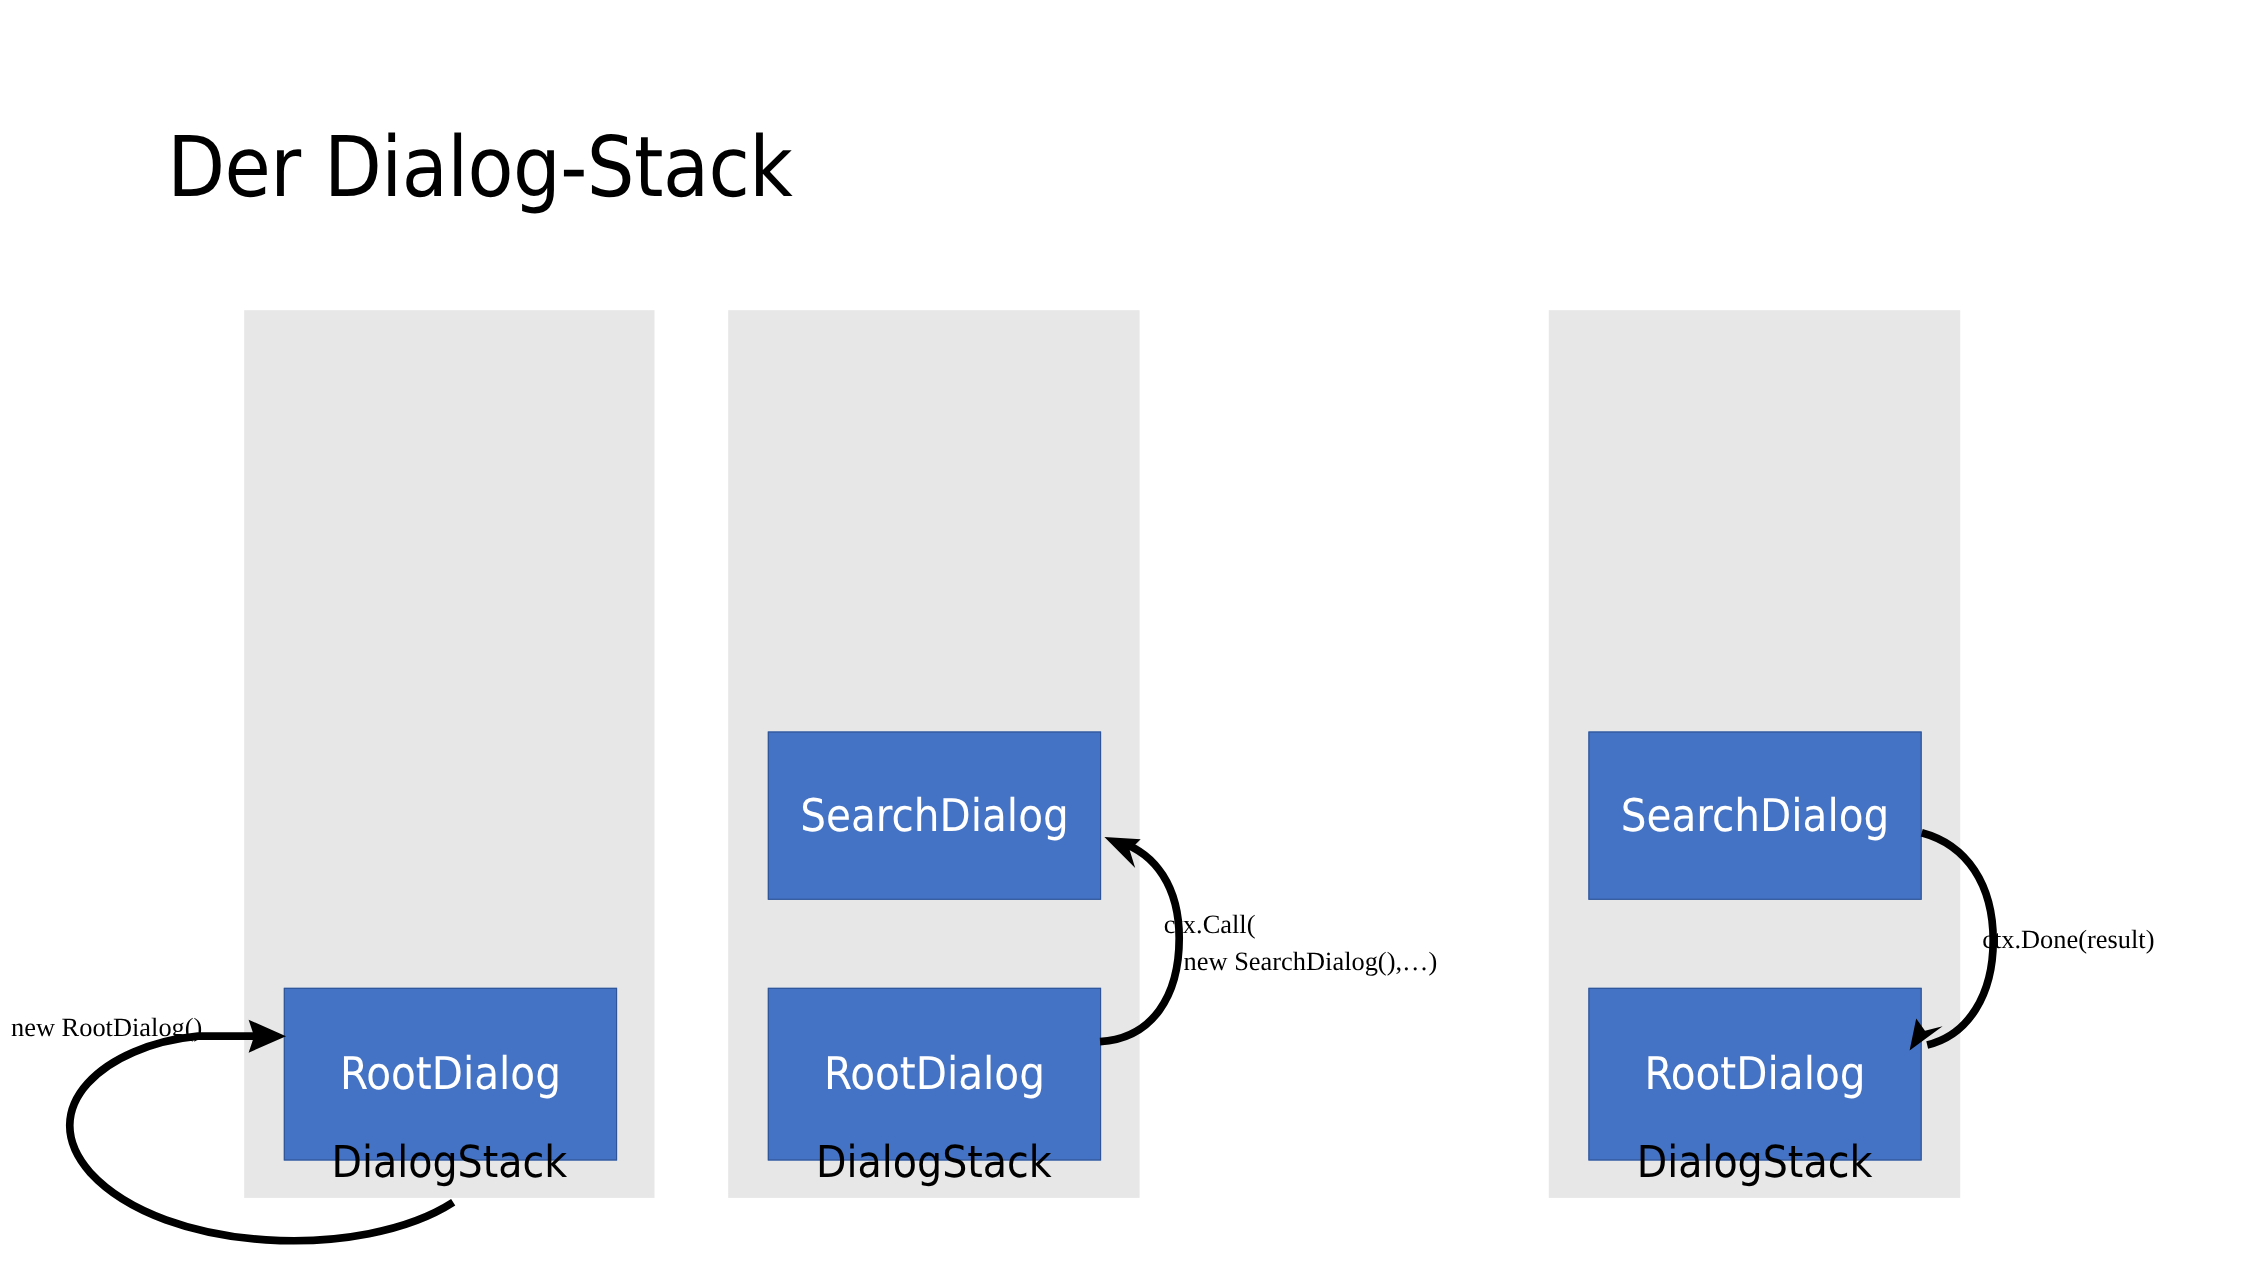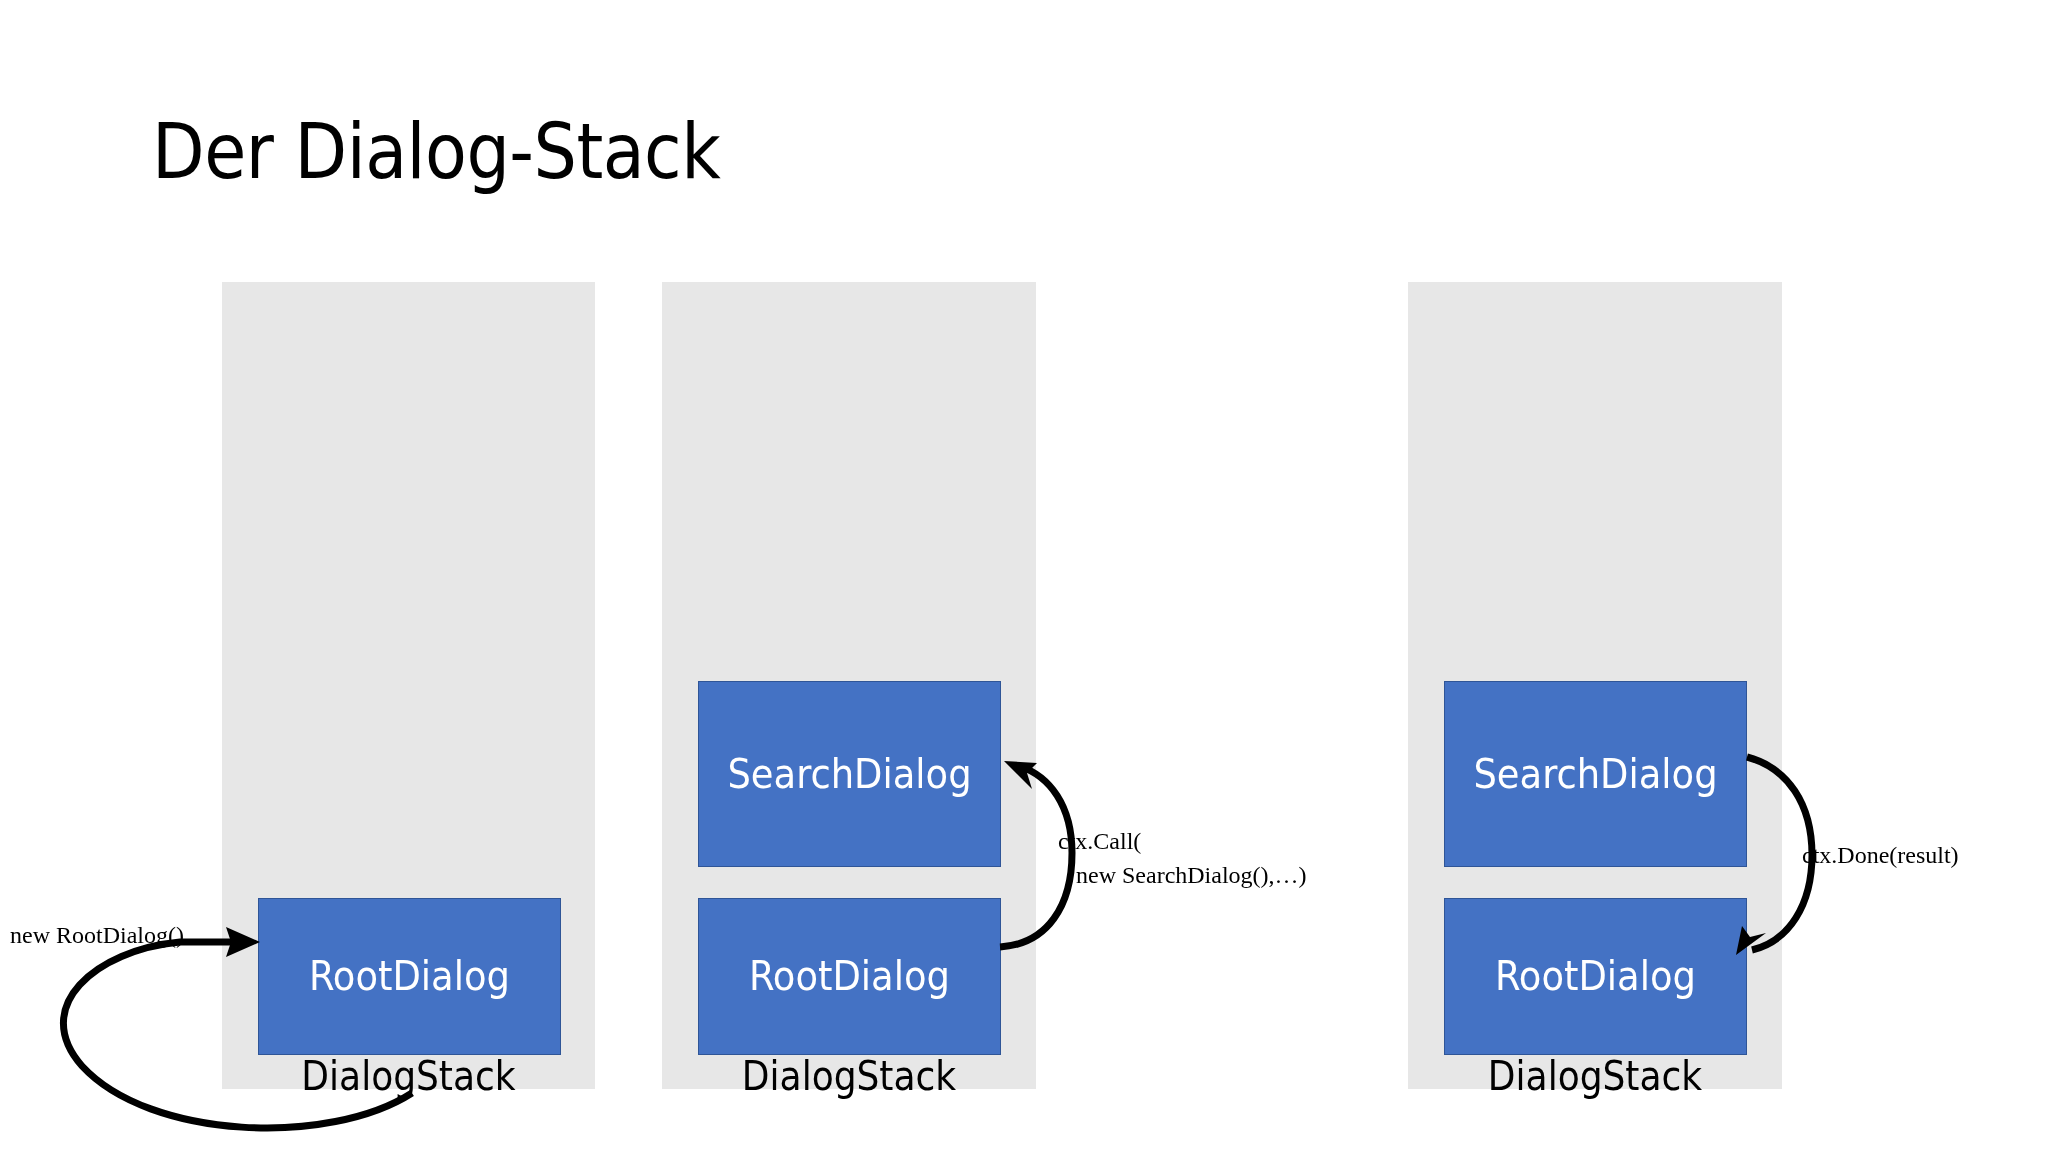--- a/index.html
+++ b/index.html
@@ -59,37 +59,36 @@
     justify-content: center;
   }
   .dialog-box .dialog-label {
     font-family: "DejaVu Sans Condensed", "Liberation Sans", sans-serif;
     font-size: 41px;
     font-weight: 300;
     color: #ffffff;
     line-height: 1;
     white-space: nowrap;
   }
-  .box-search { top: 399px; height: 186px; }
+  .box-search { top: 383px; height: 153px; }
   .box-root   { top: 616px; height: 157px; }
 
   
   .stack-caption {
     position: absolute;
     left: 0;
     right: 0;
     top: 755px;
     text-align: center;
     font-family: "DejaVu Sans Condensed", "Liberation Sans", sans-serif;
     font-size: 40px;
     font-weight: 300;
     color: #000000;
     line-height: 1;
     white-space: nowrap;
-    margin-top: 19px;
   }
 
   
   .code-annotation {
     position: absolute;
     font-family: Liberation Serif, serif;
     font-size: 24px;
     font-weight: 400;
     color: #000000;
     line-height: 1.42;

